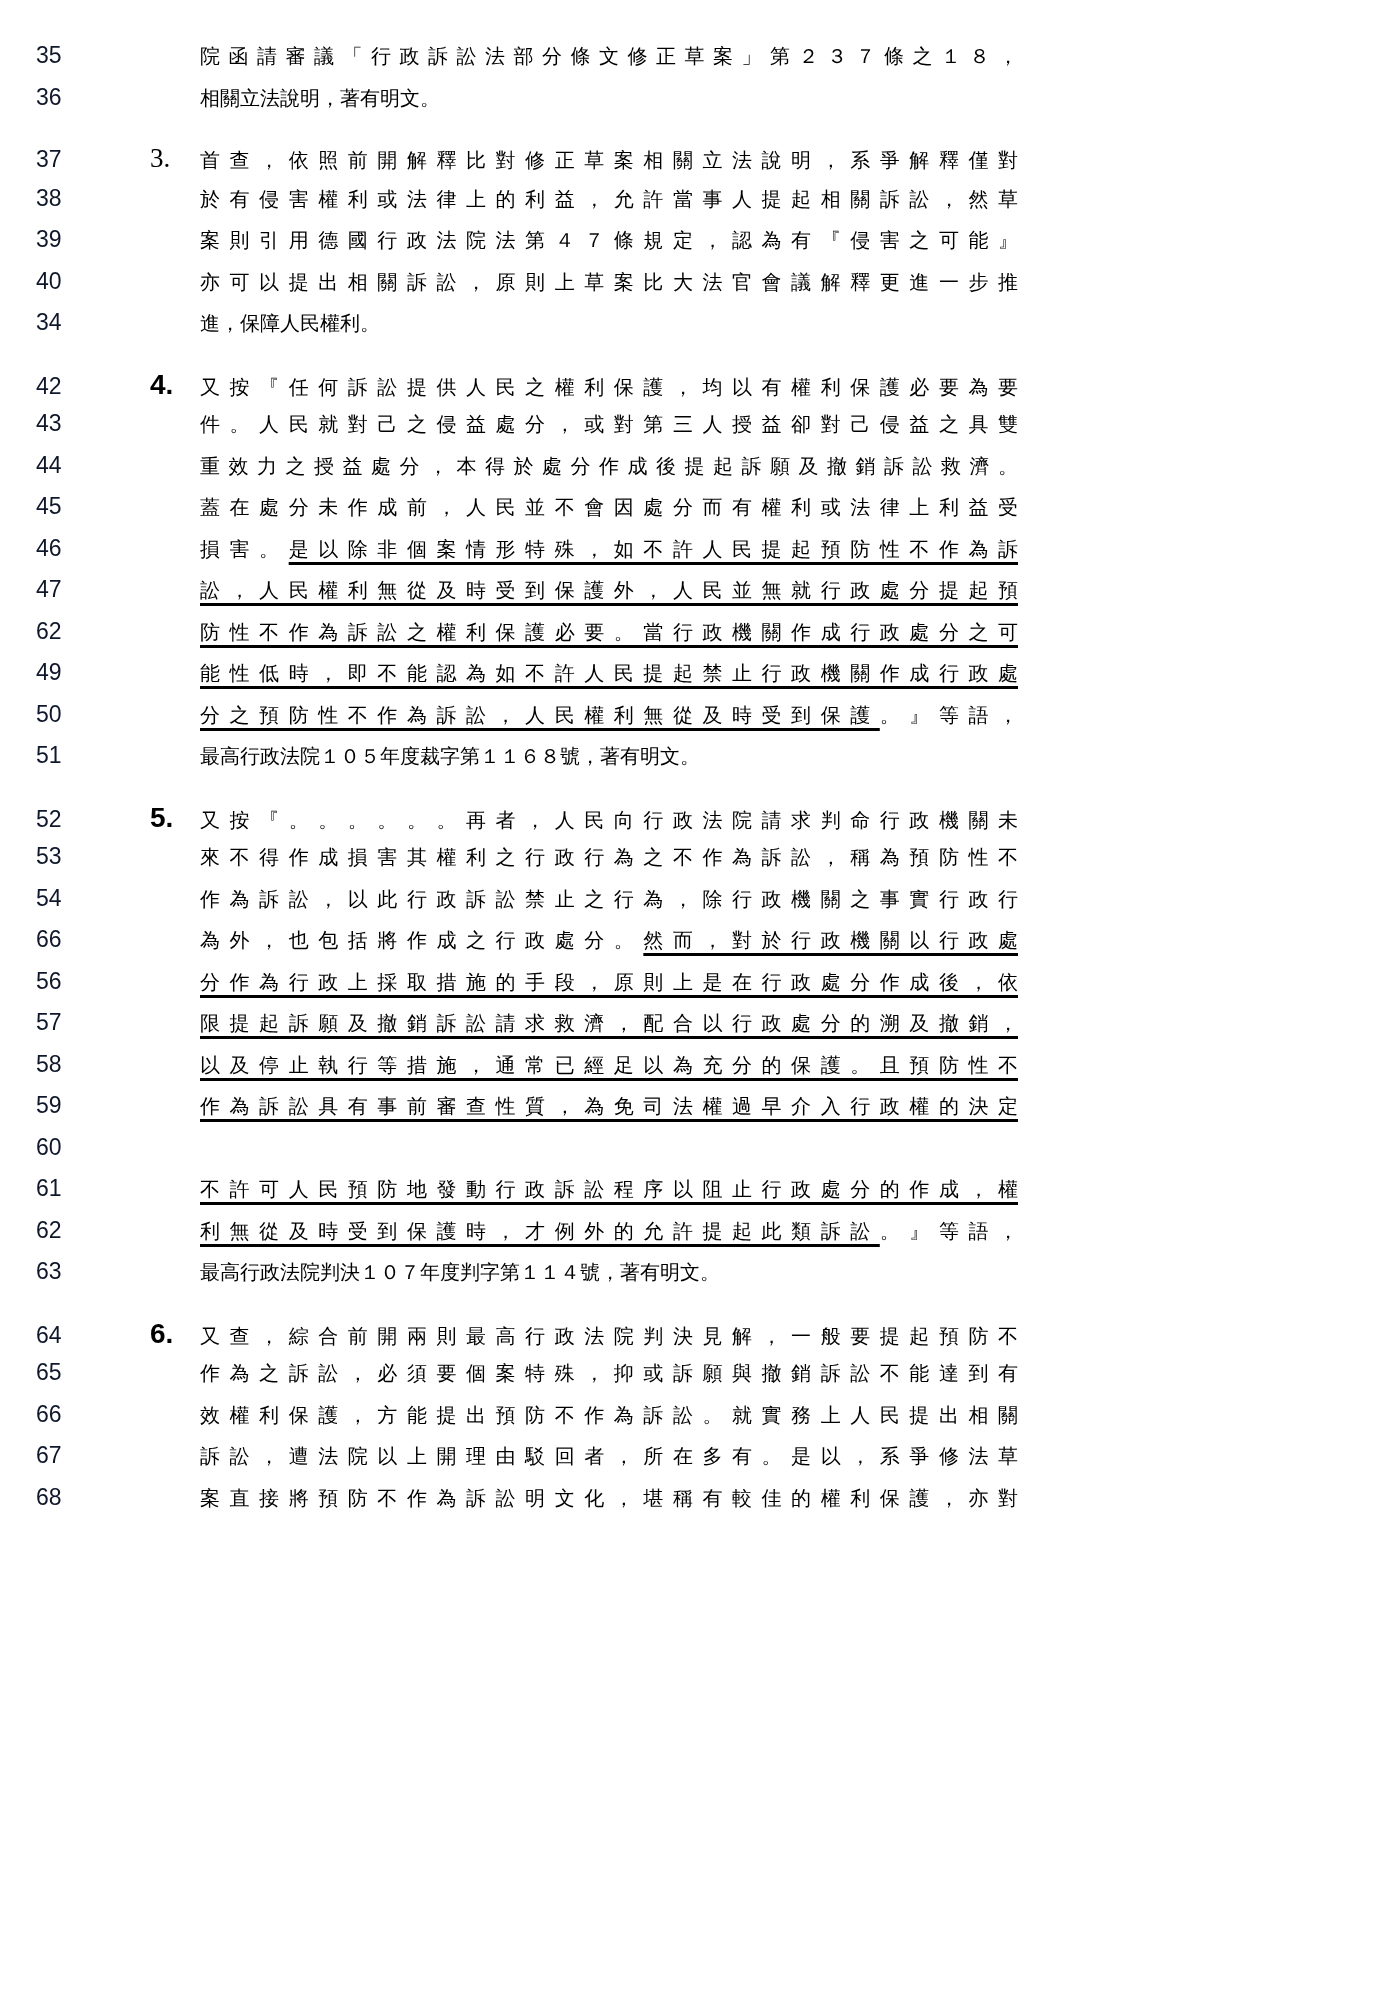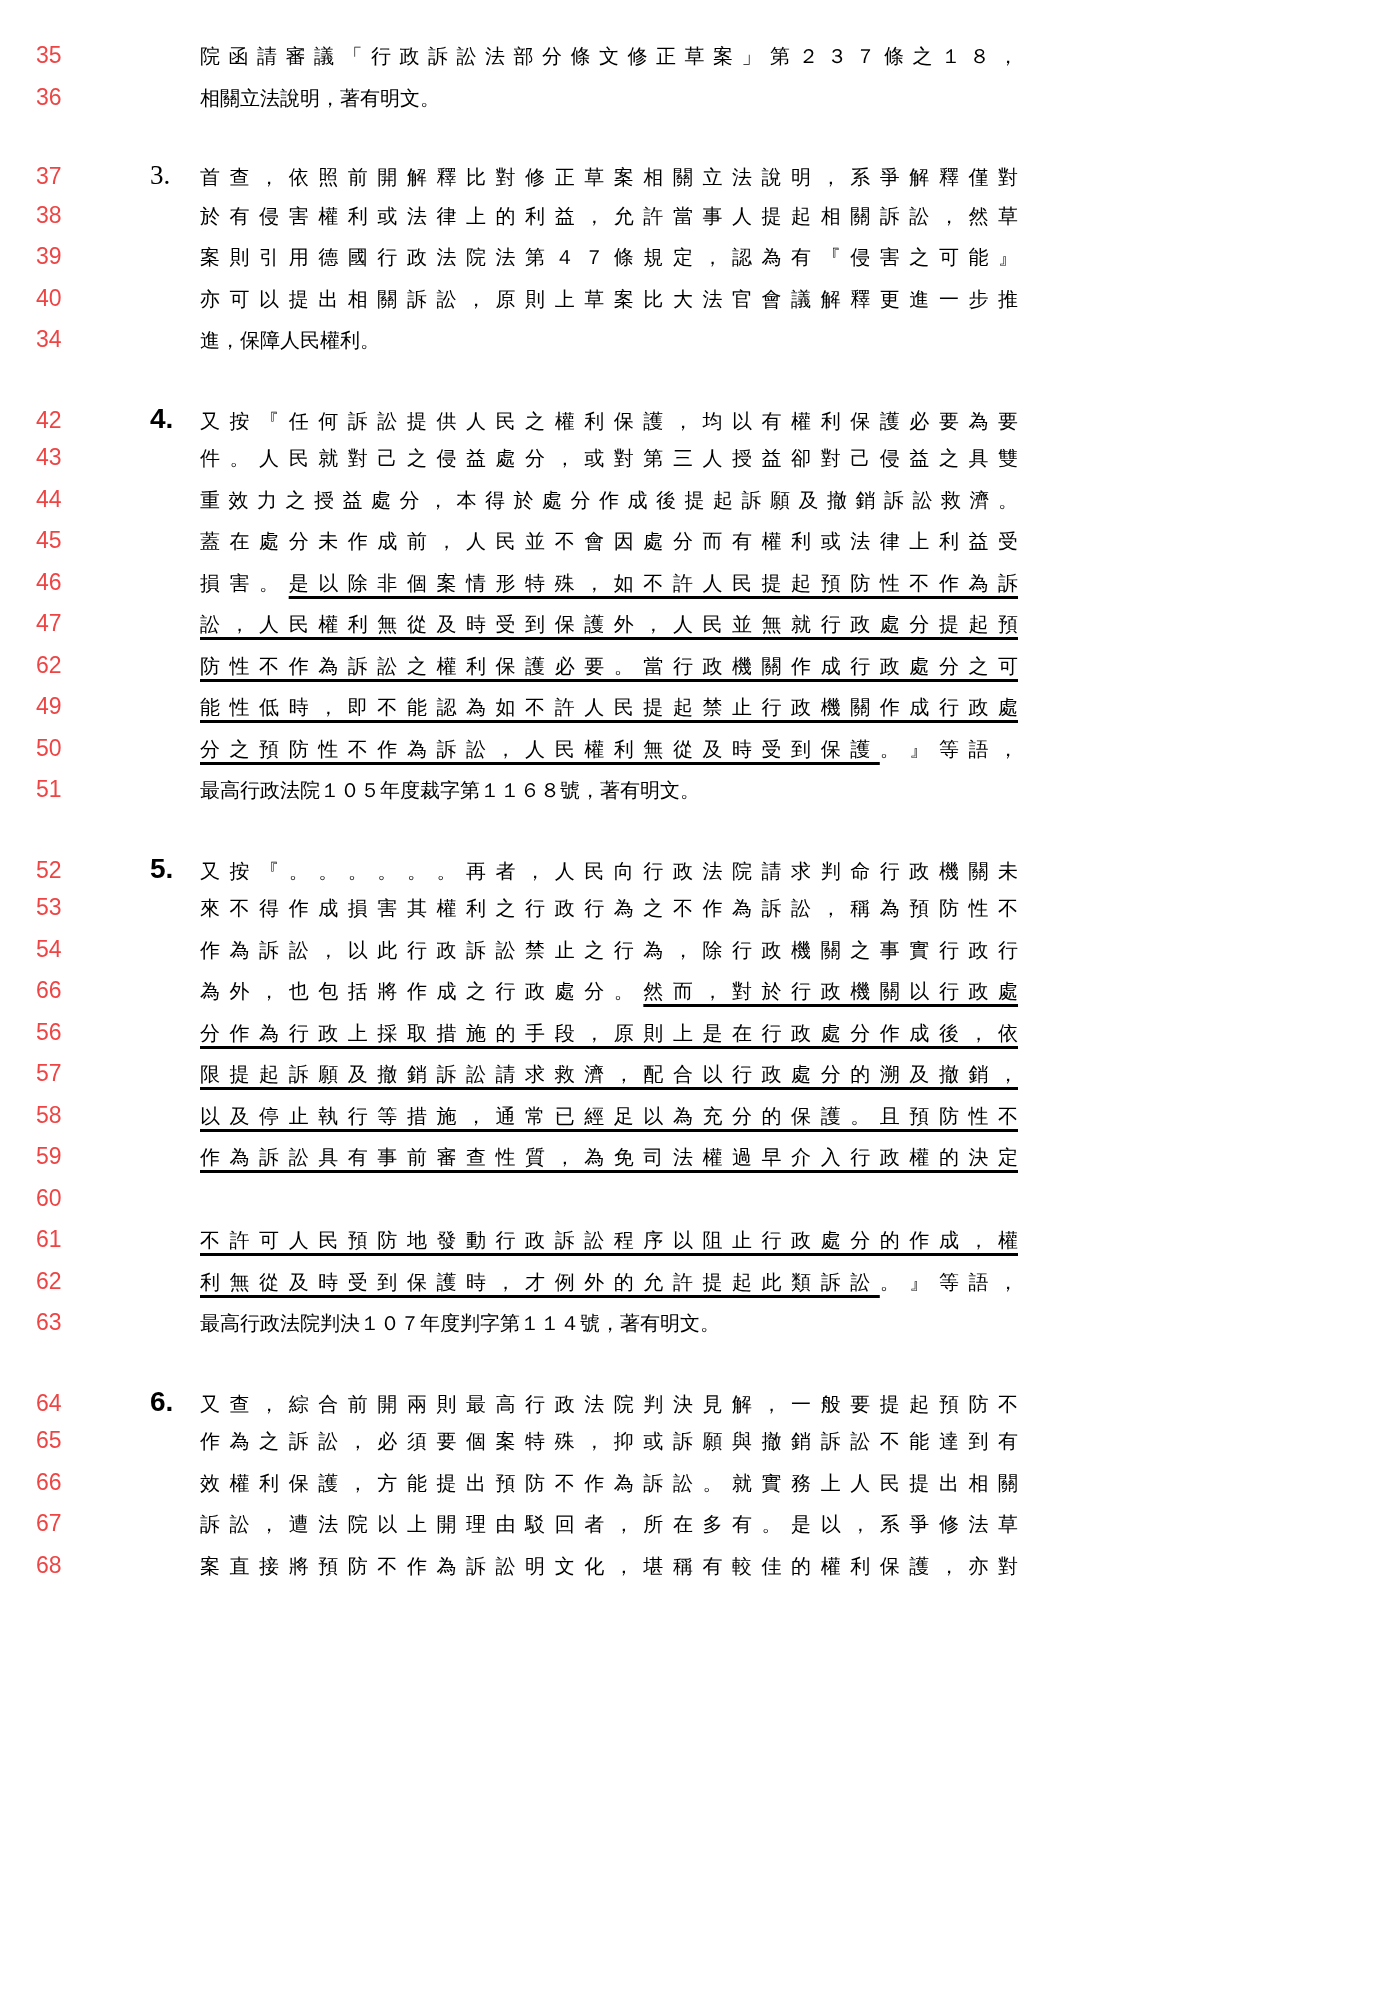--- a/index.html
+++ b/index.html
@@ -16,35 +16,35 @@
     font-family: "Liberation Serif", "DejaVu Serif", serif;
     color: #000000;
   }
   .content {
     padding-top: 42px;
   }
   .block {
     margin-top: 0;
   }
   .block + .block {
-    margin-top: 35px;
+    margin-top: 18px;
   }
   .line {
     display: flex;
     align-items: baseline;
     height: 41.5px;
   }
   .lineno {
     width: 150px;
     padding-left: 36px;
     box-sizing: border-box;
     flex: 0 0 auto;
     font-family: "Liberation Sans", "DejaVu Sans", sans-serif;
     font-size: 23px;
-    color: #ef4444;
+    color: #0f172a;
   }
   .gutter {
     width: 50px;
     flex: 0 0 auto;
     font-size: 27px;
   }
   .para-num {
     font-size: 27px;
   }
   .para-num.pn-bold {

